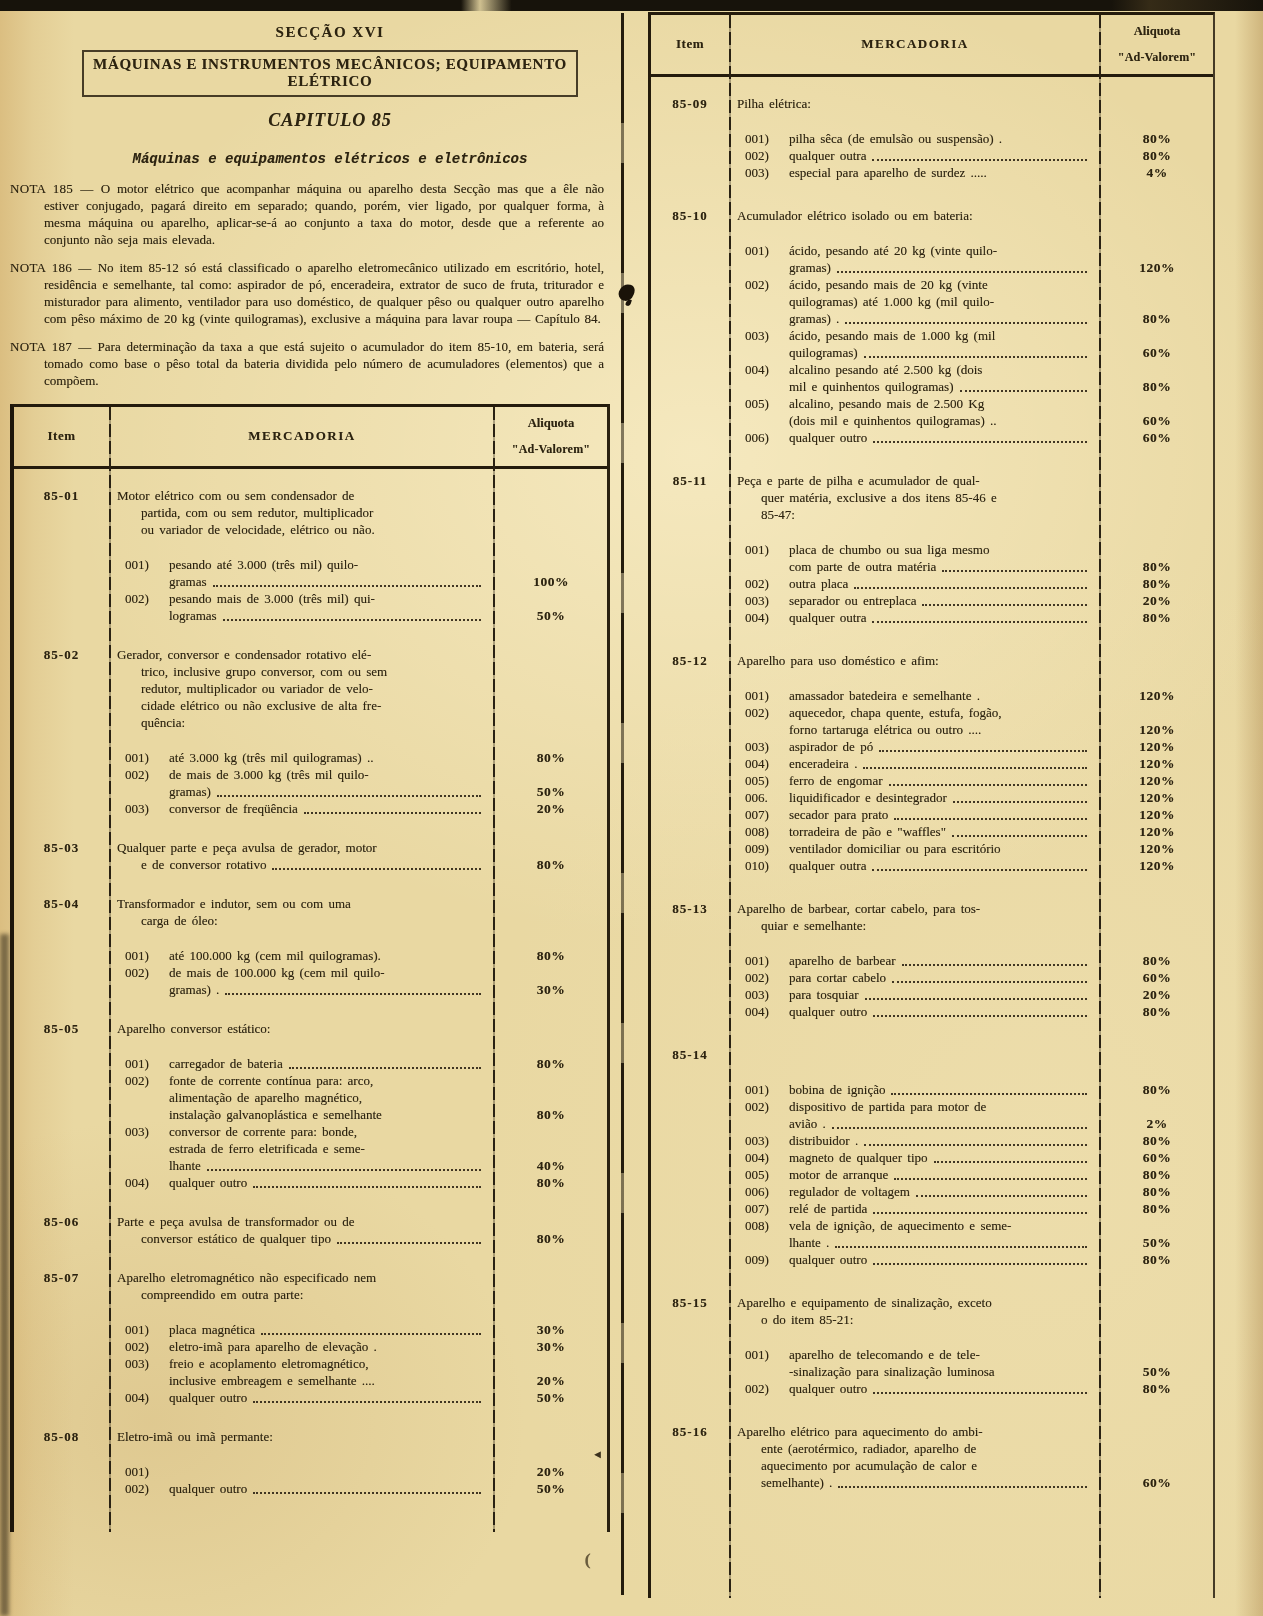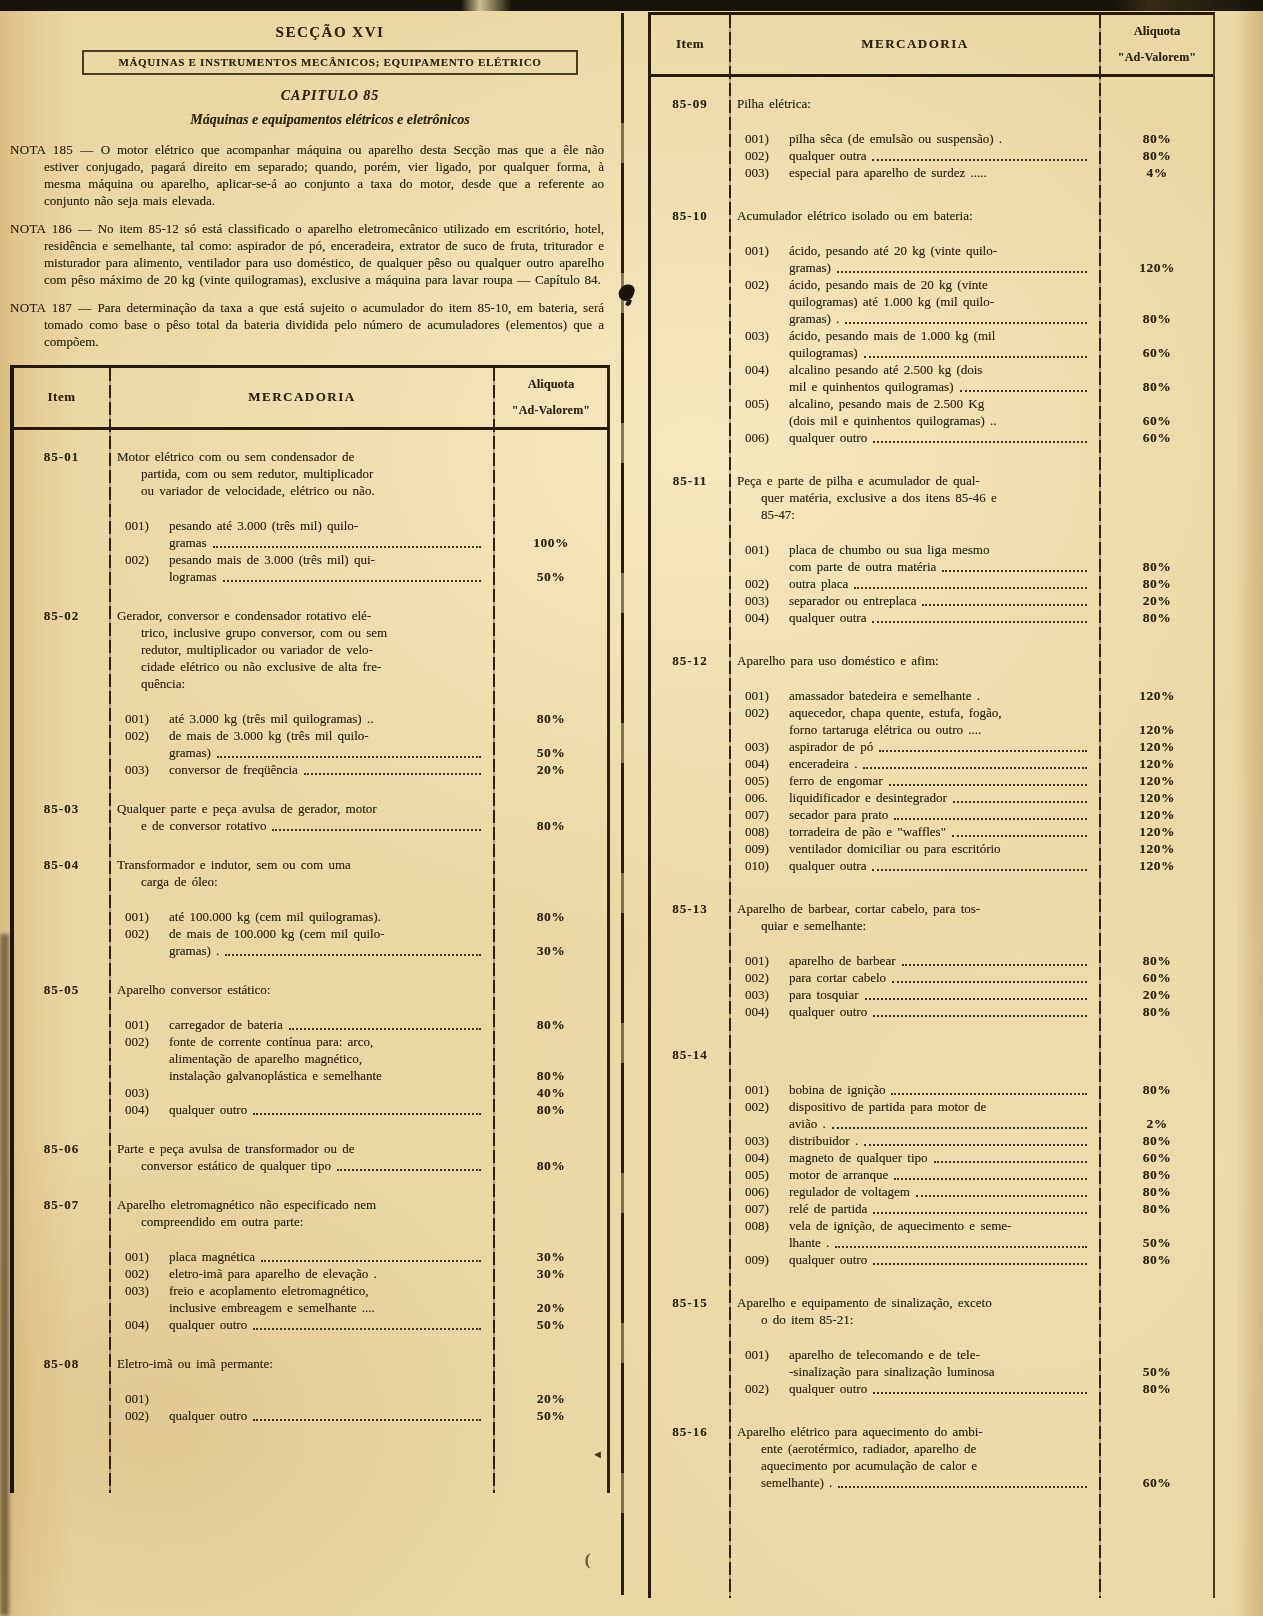--- a/index.html
+++ b/index.html
@@ -27,23 +27,23 @@
     border-radius:62% 38% 55% 45%;transform:rotate(18deg);box-shadow:5px 9px 0 -5px #1a1309;}
   .mark{position:absolute;color:rgba(40,30,14,.85);}
   .arrow{left:592px;top:1448px;font-size:11px;}
   .crescent{left:585px;top:1551px;font-size:16px;font-weight:bold;color:rgba(52,40,19,.55);transform:scaleX(1.15);}
 
   .leftcol{position:absolute;left:10px;top:16px;width:640px;}
   .rightcol{position:absolute;left:648px;top:12px;width:567px;}
 
   .sec-title{margin-top:8px;text-align:center;font-weight:bold;font-size:15px;letter-spacing:1.5px;}
   .sec-box{margin:9px auto 0;width:496px;border:2px solid rgba(42,33,17,.85);padding:4px 8px 5px;
-    text-align:center;font-size:11px;font-weight:bold;letter-spacing:.7px;box-sizing:border-box;}
-  .chap{margin-top:13px;text-align:center;font-style:italic;font-weight:bold;font-size:14px;letter-spacing:1px;}
-  .chap-sub{margin-top:8px;text-align:center;font-style:italic;font-weight:bold;font-size:14px;}
+    text-align:center;font-size:15px;font-weight:bold;letter-spacing:.7px;box-sizing:border-box;}
+  .chap{margin-top:13px;text-align:center;font-style:italic;font-weight:bold;font-size:18px;letter-spacing:1px;}
+  .chap-sub{margin-top:20px;text-align:center;font-style:italic;font-weight:bold;font-size:14px;font-family:Liberation Mono, monospace;}
 
   .notes{margin-top:13px;width:594px;}
   .note{margin-top:11px;font-size:13px;line-height:17px;text-align:justify;
     padding-left:34px;text-indent:-34px;word-spacing:1.5px;}
   .nlabel{font-weight:normal;letter-spacing:.3px;}
 
   .tbl{position:relative;border-top:3px solid #241b0c;font-size:13px;line-height:17px;}
   .ltbl{margin-top:15px;width:600px;border-left:4px solid #1e160a;border-right:3px solid #2a2110;
     box-sizing:border-box;min-height:1128px;}
   .rtbl{width:567px;border-left:3px solid #241b0c;border-right:2px solid rgba(40,30,15,.85);
@@ -375,20 +375,32 @@
               </div>
               <div class="c-rate">
                 <span class="pct">80%</span>
               </div>
             </div>
             <div class="irow sub">
               <div class="c-code"></div>
               <div class="c-mid">
                 <div class="subitem">
                   <span class="num">003)</span>
+                  <div class="slines">
+                    <div class="line">
+                      <span class="lt">conversor de corrente para: bonde,</span>
+                    </div>
+                    <div class="line">
+                      <span class="lt">estrada de ferro eletrificada e seme-</span>
+                    </div>
+                    <div class="line">
+                      <span class="lt">lhante</span>
+                      <span class="dots"></span>
+                    </div>
+                  </div>
                 </div>
               </div>
               <div class="c-rate">
                 <span class="pct">40%</span>
               </div>
             </div>
             <div class="irow sub">
               <div class="c-code"></div>
               <div class="c-mid">
                 <div class="subitem">

